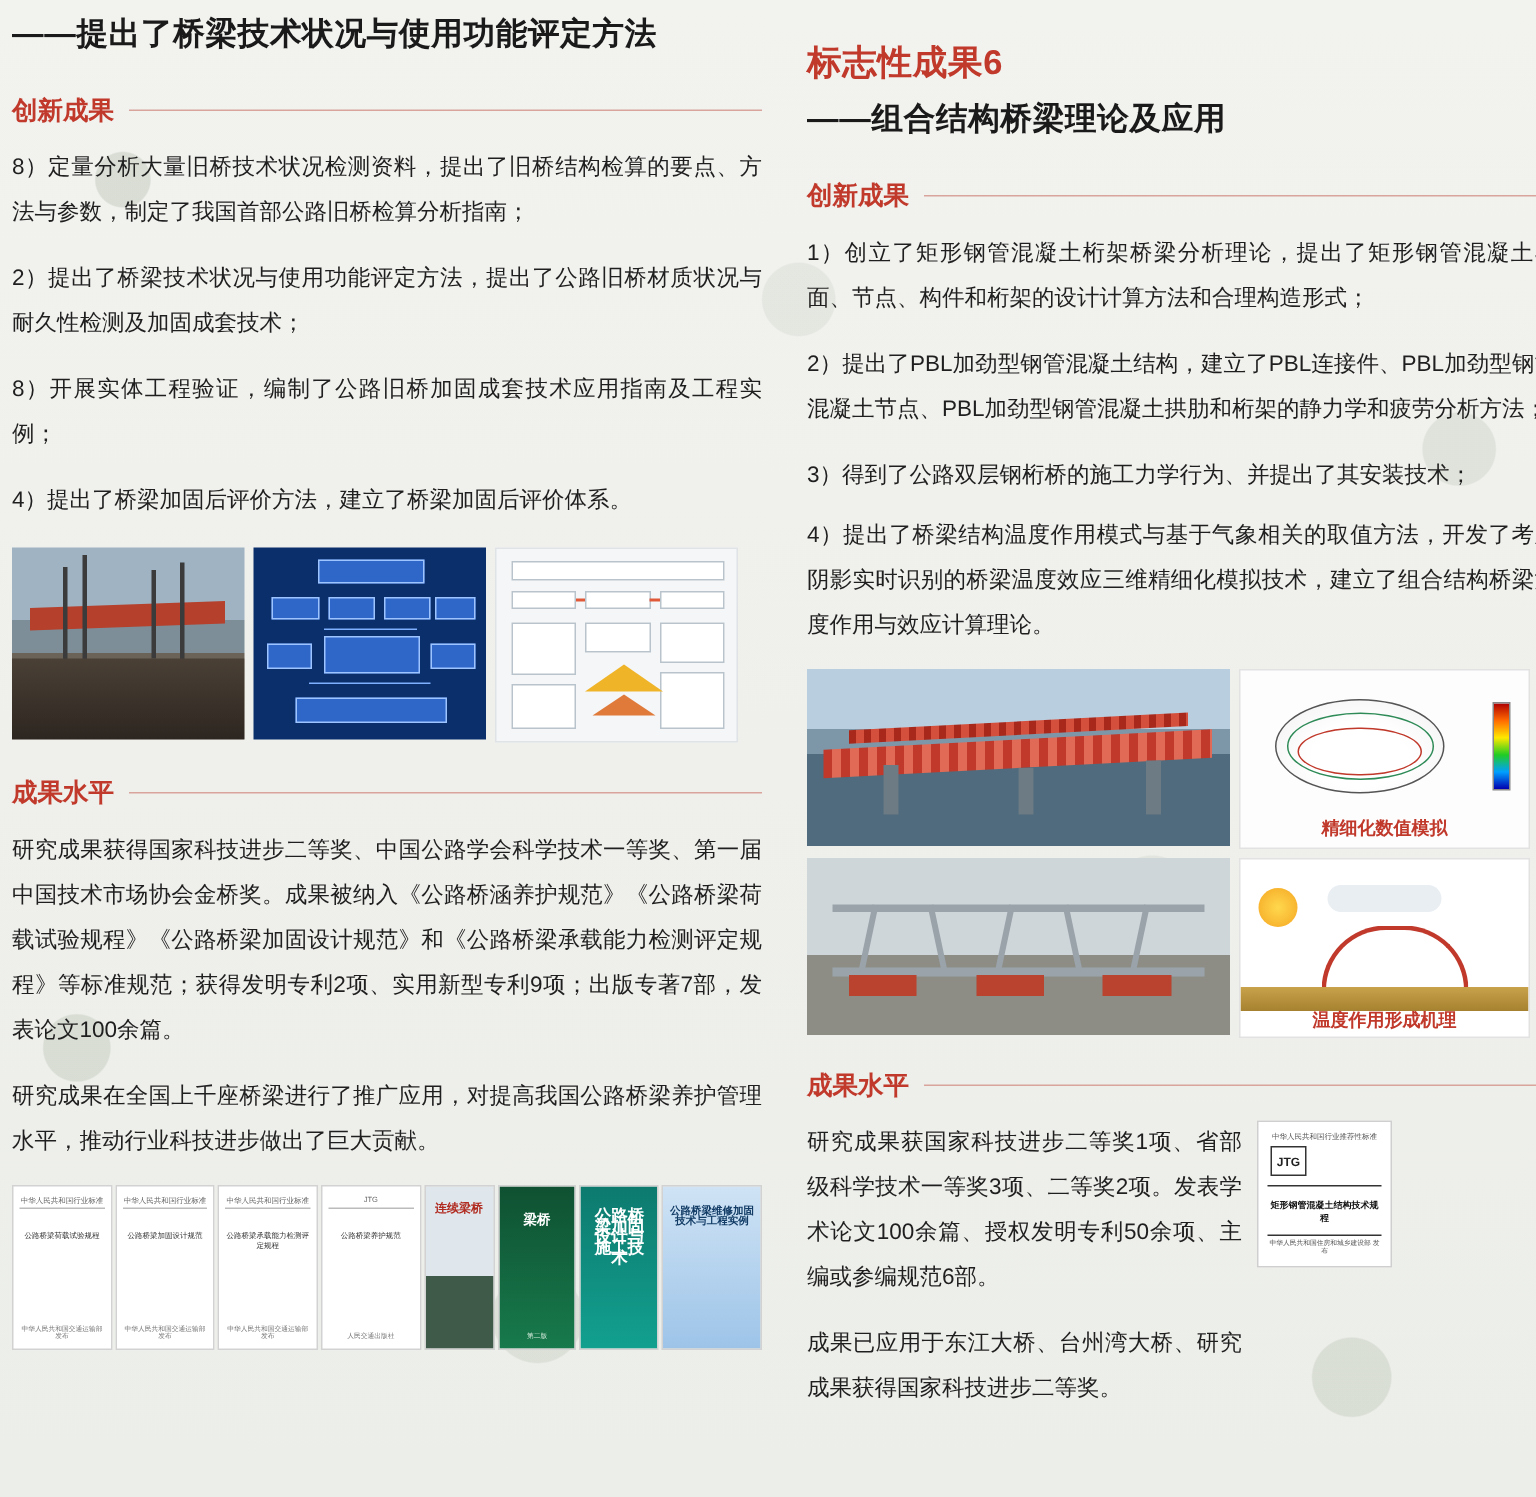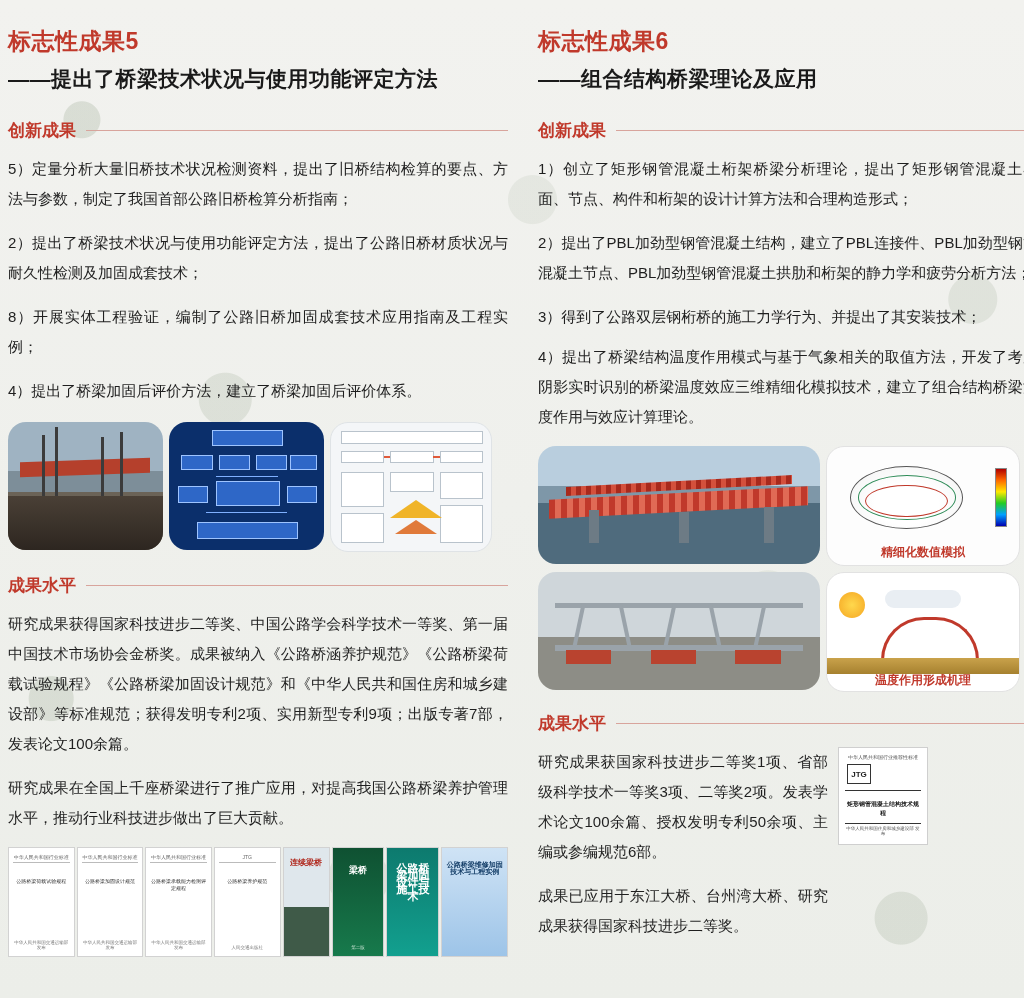--- a/index.html
+++ b/index.html
@@ -49,21 +49,21 @@
     flex:1;height:1px;background:#d8a49c;
   }
   .para{
     font-size:15px;line-height:30px;color:#1f1f1f;margin:0 0 14px 0;
     text-align:justify;
   }
   .para.tight{margin-bottom:10px;}
 
   
   .imgrow{display:flex;gap:6px;margin-top:10px;}
-  .ph{position:relative;overflow:hidden;background:#ccc;border-radius:18px;}
+  .ph{position:relative;overflow:hidden;background:#ccc;}
   .ph .cap{
     position:absolute;left:0;right:0;bottom:4px;text-align:center;
     font-size:12px;font-weight:bold;color:#c0392b;
   }
 
   
   .img-bridge-constr{
     background:
       linear-gradient(180deg,#9fb3c2 0 38%,#7d8e99 38% 55%,#6b6357 55% 100%);
   }
@@ -167,29 +167,28 @@
 </style>
 </head>
 <body>
 
 <div class="bg-texture"></div>
 
 <div class="page">
 
   <div class="col col-left">
 
-    <div class="sec-title">标志性成果5</div>
     <div class="sec-subtitle">——提出了桥梁技术状况与使用功能评定方法</div>
 
     <div class="block-head">
       <span class="bh-text">创新成果</span>
       <span class="bh-rule"></span>
     </div>
 
-    <p class="para">5）定量分析大量旧桥技术状况检测资料，提出了旧桥结构检算的要点、方法与参数，制定了我国首部公路旧桥检算分析指南；</p>
+    <p class="para">8）定量分析大量旧桥技术状况检测资料，提出了旧桥结构检算的要点、方法与参数，制定了我国首部公路旧桥检算分析指南；</p>
     <p class="para">2）提出了桥梁技术状况与使用功能评定方法，提出了公路旧桥材质状况与耐久性检测及加固成套技术；</p>
     <p class="para">8）开展实体工程验证，编制了公路旧桥加固成套技术应用指南及工程实例；</p>
     <p class="para">4）提出了桥梁加固后评价方法，建立了桥梁加固后评价体系。</p>
 
     <div class="imgrow" style="margin-top:16px;">
       <div class="ph img-bridge-constr" style="width:155px;height:128px;">
         <div class="constr-pole" style="left:22%;top:10%;height:50%;"></div>
         <div class="constr-pole" style="left:30%;top:4%;height:56%;"></div>
         <div class="constr-pole" style="left:60%;top:12%;height:46%;"></div>
         <div class="constr-pole" style="left:72%;top:8%;height:52%;"></div>
@@ -222,21 +221,21 @@
         <div class="fc-arrow" style="left:33%;top:26%;width:4%;height:2px;"></div>
         <div class="fc-arrow" style="left:64%;top:26%;width:4%;height:2px;"></div>
       </div>
     </div>
 
     <div class="block-head" style="margin-top:22px;">
       <span class="bh-text">成果水平</span>
       <span class="bh-rule"></span>
     </div>
 
-    <p class="para">研究成果获得国家科技进步二等奖、中国公路学会科学技术一等奖、第一届中国技术市场协会金桥奖。成果被纳入《公路桥涵养护规范》《公路桥梁荷载试验规程》《公路桥梁加固设计规范》和《中华人民共和国住房和城乡建设部》等标准规范；获得发明专利2项、实用新型专利9项；出版专著7部，发表论文100余篇。</p>
+    <p class="para">研究成果获得国家科技进步二等奖、中国公路学会科学技术一等奖、第一届中国技术市场协会金桥奖。成果被纳入《公路桥涵养护规范》《公路桥梁荷载试验规程》《公路桥梁加固设计规范》和《公路桥梁承载能力检测评定规程》等标准规范；获得发明专利2项、实用新型专利9项；出版专著7部，发表论文100余篇。</p>
     <p class="para">研究成果在全国上千座桥梁进行了推广应用，对提高我国公路桥梁养护管理水平，推动行业科技进步做出了巨大贡献。</p>
 
     <div class="books" style="margin-top:14px;">
       <div class="book" style="width:66px;height:108px;">
         <div class="bhdr">中华人民共和国行业标准</div>
         <div class="btitle">公路桥梁荷载试验规程</div>
         <div class="bfoot">中华人民共和国交通运输部发布</div>
       </div>
       <div class="book" style="width:66px;height:108px;">
         <div class="bhdr">中华人民共和国行业标准</div>

